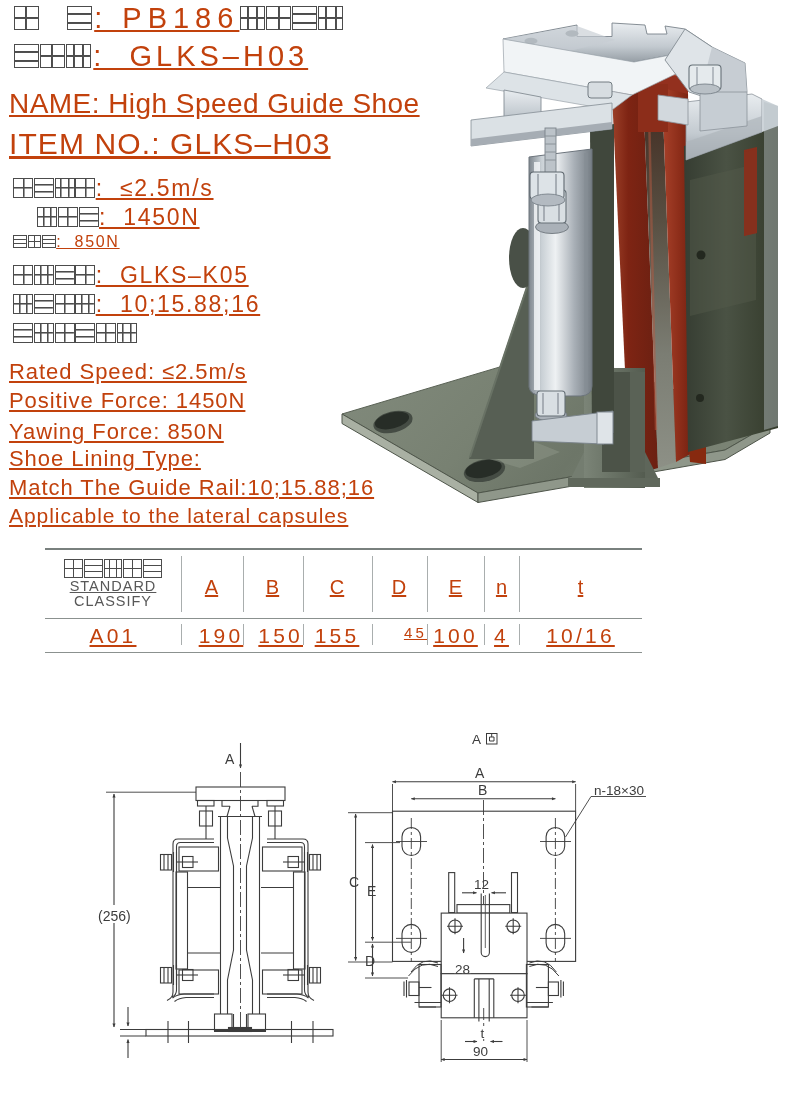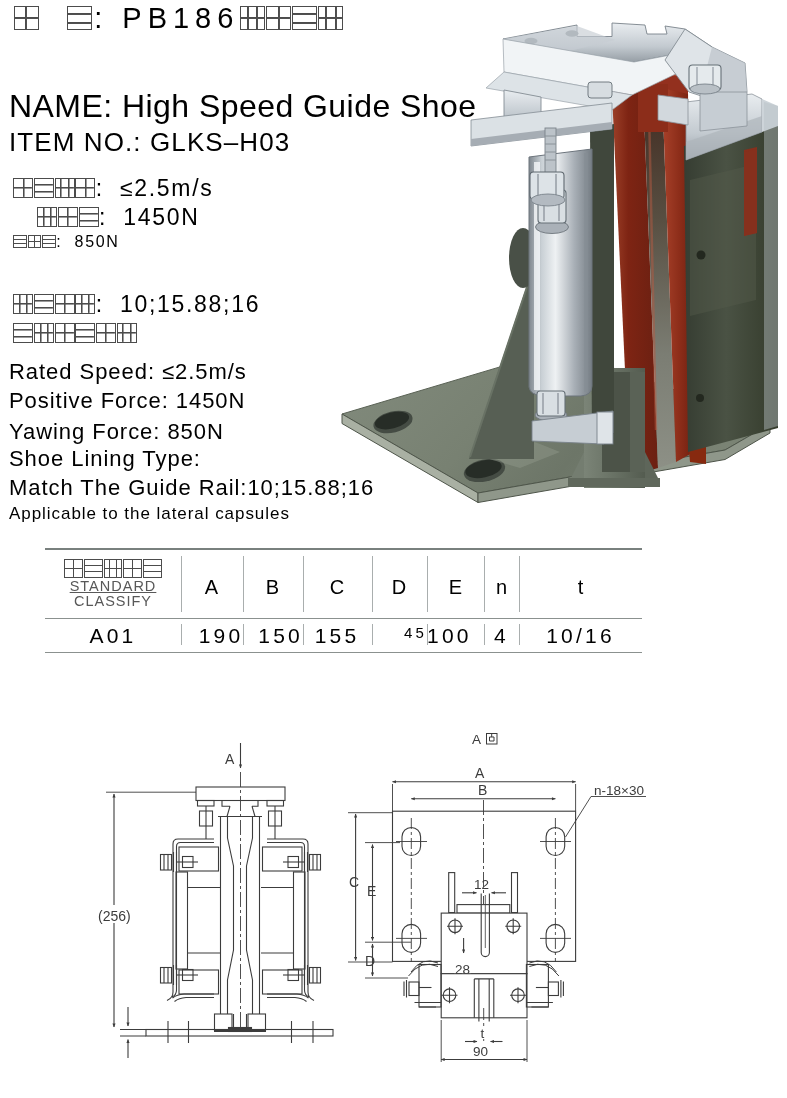--- a/index.html
+++ b/index.html
@@ -14,56 +14,62 @@
 .k.a{background:
  linear-gradient(#4c4c4c,#4c4c4c) 50% 50%/100% .068em no-repeat,
  linear-gradient(#4c4c4c,#4c4c4c) 50% 50%/.068em 100% no-repeat;}
 .k.b{background:
  linear-gradient(#4c4c4c,#4c4c4c) 50% 31%/100% .068em no-repeat,
  linear-gradient(#4c4c4c,#4c4c4c) 50% 72%/100% .068em no-repeat;}
 .k.c{background:
  linear-gradient(#4c4c4c,#4c4c4c) 50% 50%/100% .068em no-repeat,
  linear-gradient(#4c4c4c,#4c4c4c) 28% 50%/.068em 100% no-repeat,
  linear-gradient(#4c4c4c,#4c4c4c) 74% 50%/.068em 100% no-repeat;}
-.hl{color:#000000;}
+.hl{color:#c2410c;text-decoration:underline;}
 </style>
 </head>
 <body>
 <div id="page">
 
 <div class="abs hl" style="left:13px;top:2px;font-size:29px;letter-spacing:6px;">
  <span class="k a"></span><span style="display:inline-block;width:27px;"></span><span class="k b"></span><span style="display:inline-block;width:2px;"></span>:&nbsp;PB186<span class="k c"></span><span class="k a"></span><span class="k b"></span><span class="k c"></span>
 </div>
 
-
-<div class="abs hl" style="left:9px;top:88px;font-size:32px;letter-spacing:0.45px;">NAME: High Speed Guide Shoe</div>
-<div class="abs hl" style="left:9px;top:127px;font-size:26px;letter-spacing:1.1px;">ITEM NO.: GLKS–H03</div>
+<div class="abs hl" style="left:13px;top:40px;font-size:29px;letter-spacing:4px;">
+ <span class="k b"></span><span class="k a"></span><span class="k c"></span><span style="display:inline-block;width:2px;"></span>:&nbsp;&nbsp;GLKS–H03
+</div>
+
+<div class="abs hl" style="left:9px;top:88px;font-size:28px;letter-spacing:0.45px;">NAME: High Speed Guide Shoe</div>
+<div class="abs hl" style="left:9px;top:127px;font-size:30px;letter-spacing:1.1px;">ITEM NO.: GLKS–H03</div>
 
 <div class="abs hl" style="left:13px;top:175px;font-size:23px;letter-spacing:1.7px;">
  <span class="k a"></span><span class="k b"></span><span class="k c"></span><span class="k a"></span>:&nbsp;&nbsp;≤2.5m/s
 </div>
 <div class="abs hl" style="left:13px;top:204px;font-size:23px;letter-spacing:1.7px;margin-left:24px;">
  <span class="k c"></span><span class="k a"></span><span class="k b"></span>:&nbsp;&nbsp;1450N
 </div>
 <div class="abs hl" style="left:13px;top:233px;font-size:16px;letter-spacing:1.7px;">
  <span class="k b"></span><span class="k a"></span><span class="k b"></span>:&nbsp;&nbsp;850N
+</div>
+<div class="abs hl" style="left:13px;top:262px;font-size:23px;letter-spacing:1.7px;">
+ <span class="k a"></span><span class="k c"></span><span class="k b"></span><span class="k a"></span>:&nbsp;&nbsp;GLKS–K05
 </div>
 <div class="abs hl" style="left:13px;top:291px;font-size:23px;letter-spacing:1.7px;">
  <span class="k c"></span><span class="k b"></span><span class="k a"></span><span class="k c"></span>:&nbsp;&nbsp;10;15.88;16
 </div>
 <div class="abs hl" style="left:13px;top:320px;font-size:23px;letter-spacing:1.7px;">
  <span class="k b"></span><span class="k c"></span><span class="k a"></span><span class="k b"></span><span class="k a"></span><span class="k c"></span>
 </div>
 
 <div class="abs hl" style="left:9px;top:359px;font-size:22px;letter-spacing:0.95px;">Rated Speed: ≤2.5m/s</div>
 <div class="abs hl" style="left:9px;top:388px;font-size:22px;letter-spacing:0.95px;">Positive Force: 1450N</div>
 <div class="abs hl" style="left:9px;top:419px;font-size:22px;letter-spacing:0.95px;">Yawing Force: 850N</div>
 <div class="abs hl" style="left:9px;top:446px;font-size:22px;letter-spacing:0.95px;">Shoe Lining Type:</div>
 <div class="abs hl" style="left:9px;top:475px;font-size:22px;letter-spacing:0.95px;">Match The Guide Rail:10;15.88;16</div>
-<div class="abs hl" style="left:9px;top:504px;font-size:17px;letter-spacing:0.95px;">Applicable to the lateral capsules</div>
+<div class="abs hl" style="left:9px;top:504px;font-size:21px;letter-spacing:0.95px;">Applicable to the lateral capsules</div>
 
 <div class="abs" style="left:45px;top:547.5px;width:597px;height:2px;background:#79807e;"></div>
 <div class="abs" style="left:45px;top:617.5px;width:597px;height:1.2px;background:#8b918f;"></div>
 <div class="abs" style="left:45px;top:651.5px;width:597px;height:1.2px;background:#8b918f;"></div>
 
 <div class="abs" style="left:181px;top:556px;width:1.2px;height:56px;background:#a9aeae;"></div>
 <div class="abs" style="left:242.5px;top:556px;width:1.2px;height:56px;background:#a9aeae;"></div>
 <div class="abs" style="left:303px;top:556px;width:1.2px;height:56px;background:#a9aeae;"></div>
 <div class="abs" style="left:371.5px;top:556px;width:1.2px;height:56px;background:#a9aeae;"></div>
 <div class="abs" style="left:427px;top:556px;width:1.2px;height:56px;background:#a9aeae;"></div>
@@ -89,21 +95,21 @@
 <div class="abs hl" style="left:371px;top:576px;width:56px;text-align:center;font-size:20px;">D</div>
 <div class="abs hl" style="left:427px;top:576px;width:57px;text-align:center;font-size:20px;">E</div>
 <div class="abs hl" style="left:484px;top:576px;width:35px;text-align:center;font-size:20px;">n</div>
 <div class="abs hl" style="left:519px;top:576px;width:123px;text-align:center;font-size:20px;">t</div>
 
 <div class="abs hl" style="left:45px;top:624px;width:136px;text-align:center;font-size:21px;letter-spacing:3.2px;">A01</div>
 <div class="abs hl" style="left:181px;top:624px;width:80px;text-align:center;font-size:21px;letter-spacing:3.2px;">190</div>
 <div class="abs hl" style="left:242px;top:624px;width:61px;text-align:right;font-size:21px;letter-spacing:3.2px;">150</div>
 <div class="abs hl" style="left:303px;top:624px;width:68px;text-align:center;font-size:21px;letter-spacing:3.2px;">155</div>
 <div class="abs hl" style="left:371px;top:624px;width:56px;text-align:right;font-size:15px;letter-spacing:3.2px;">45</div>
-<div class="abs hl" style="left:427px;top:624px;width:57px;text-align:left;font-size:21px;letter-spacing:3.2px;">100</div>
+<div class="abs hl" style="left:427px;top:624px;width:57px;text-align:center;font-size:21px;letter-spacing:3.2px;">100</div>
 <div class="abs hl" style="left:484px;top:624px;width:35px;text-align:center;font-size:21px;letter-spacing:3.2px;">4</div>
 <div class="abs hl" style="left:519px;top:624px;width:123px;text-align:center;font-size:21px;letter-spacing:3.2px;">10/16</div>
 
 <svg class="abs" style="left:320px;top:20px;" width="460" height="500" viewBox="320 20 460 500">
 <defs>
 <linearGradient id="olv" x1="0" y1="0" x2="1" y2="0.3">
  <stop offset="0" stop-color="#828b7d"></stop>
           <stop offset="0.45" stop-color="#788172"></stop>
  <stop offset="0.7" stop-color="#6d7668"></stop>
           <stop offset="1" stop-color="#7a8374"></stop>

